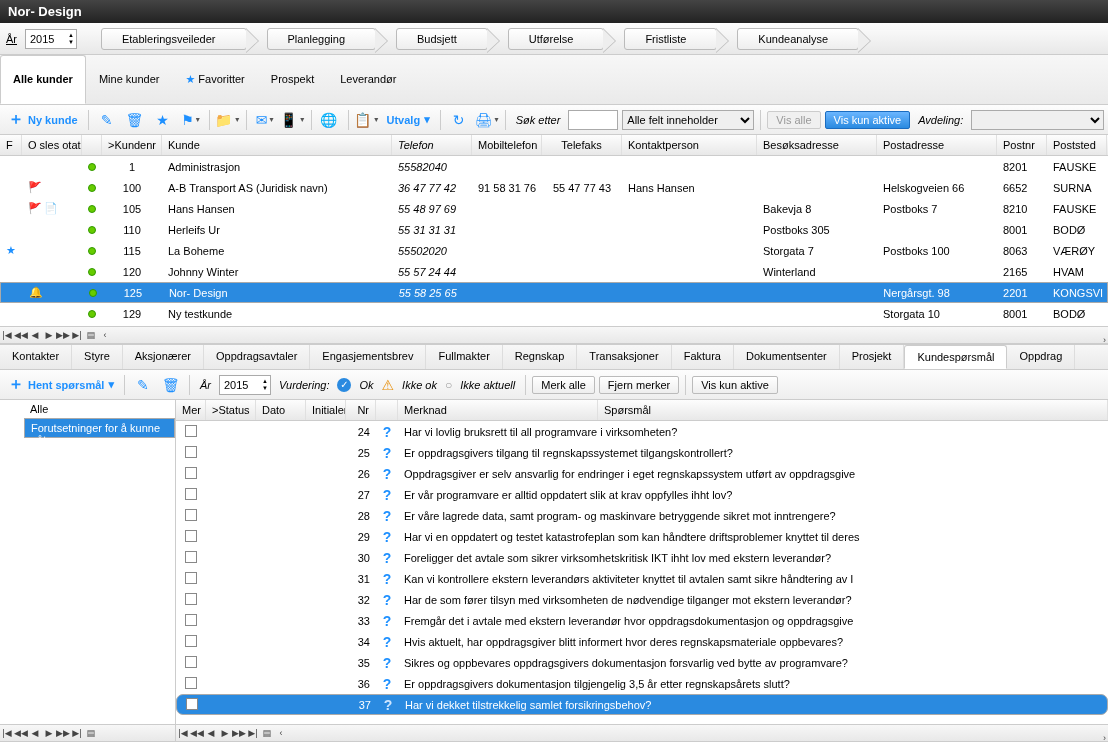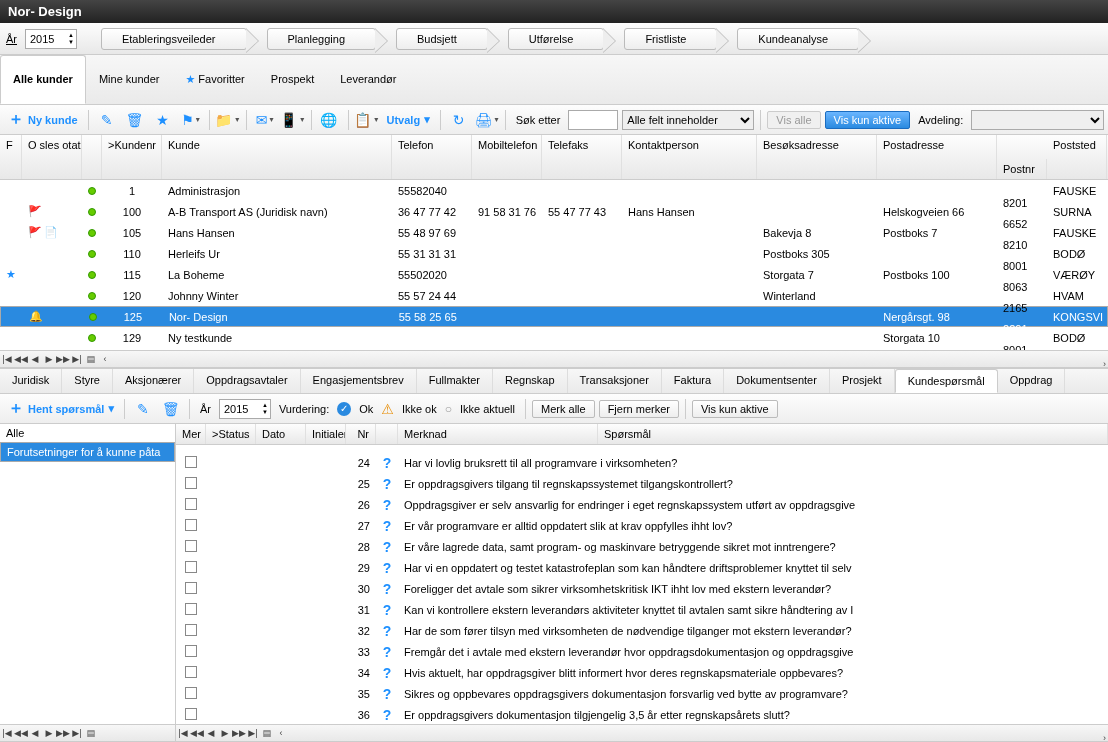--- a/index.html
+++ b/index.html
@@ -16,21 +16,21 @@
 .proc-tab::before { content: ""; position: absolute; right: -13px; top: -1px; border-left: 13px solid #bbb; border-top: 13px solid transparent; border-bottom: 12px solid transparent; }
 .cust-tabs { display: flex; background: linear-gradient(#f7f7f7,#eaeaea); border-bottom: 1px solid #ccc; }
 .ctab { padding: 17px 12px; border: 1px solid transparent; cursor: pointer; }
 .ctab.active { background: #fff; border: 1px solid #ccc; border-bottom: 1px solid #fff; border-radius: 3px 3px 0 0; font-weight: bold; }
 .star { color: #1e90ff; margin-right: 3px; }
 .toolbar2 { display: flex; align-items: center; height: 30px; background: linear-gradient(#fdfdfd,#eee); border-bottom: 1px solid #ccc; padding: 0 4px; gap: 4px; }
 .tbtn { display: inline-flex; align-items: center; justify-content: center; width: 24px; height: 22px; cursor: pointer; color: #1e90ff; font-size: 14px; }
 .tbtn.drop::after { content: "▾"; font-size: 8px; color: #555; margin-left: 2px; }
 .tbtn-wide { width: auto; padding: 0 4px; color: #1e90ff; font-weight: bold; cursor: pointer; display: flex; align-items: center; gap: 4px; }
 .sep { width: 1px; height: 20px; background: #ccc; margin: 0 2px; }
-.lbl { padding: 0 4px; }
+.lbl { padding: 0 4px; font-style: italic; }
 .inp { border: 1px solid #aaa; height: 20px; padding: 2px 4px; }
 .sel { border: 1px solid #aaa; height: 20px; }
 .btn-blue { background: linear-gradient(#6bb6ff,#2a8ae0); color: #fff; border: 1px solid #1a6cc0; padding: 2px 8px; border-radius: 2px; cursor: pointer; }
 .btn-gray { background: #f0f0f0; color: #999; border: 1px solid #ccc; padding: 2px 8px; border-radius: 2px; cursor: pointer; }
 .btn-plain { background: linear-gradient(#fff,#eee); border: 1px solid #bbb; padding: 2px 8px; border-radius: 2px; cursor: pointer; }
 .grid-head { display: flex; background: linear-gradient(#fdfdfd,#e8e8e8); border-bottom: 1px solid #ccc; font-weight: normal; }
 .gh { padding: 4px 6px; border-right: 1px solid #e0e0e0; overflow: hidden; white-space: nowrap; }
 .grid-body { overflow: hidden; background: #fff; }
 .grow { display: flex; align-items: center; height: 21px; cursor: pointer; }
 .grow.sel { background: #2a8ae0; color: #fff; }
@@ -40,36 +40,36 @@
 .nav-btn { width: 14px; text-align: center; font-size: 9px; cursor: pointer; color: #444; }
 .scroll-area { flex: 1; background: #eee; position: relative; }
 .scroll-arrow { position: absolute; right: 2px; font-size: 9px; color: #444; }
 .btabs { display: flex; background: linear-gradient(#f7f7f7,#eaeaea); border-top: 1px solid #ccc; border-bottom: 1px solid #ccc; }
 .btab { padding: 5px 12px; border-right: 1px solid #ddd; cursor: pointer; }
 .btab.active { background: #fff; font-weight: normal; border: 1px solid #ccc; border-bottom-color: #fff; border-radius: 3px 3px 0 0; }
 .bottom-split { display: flex; flex: 1; min-height: 0; }
 .left-pane { width: 176px; border-right: 1px solid #ccc; display: flex; flex-direction: column; }
 .right-pane { flex: 1; display: flex; flex-direction: column; min-width: 0; }
 .q-head { background: linear-gradient(#fdfdfd,#e8e8e8); border-bottom: 1px solid #ccc; padding: 4px 6px; }
-.q-list { flex: 1; overflow: hidden; }
+.q-list { flex: 1; overflow: hidden; padding-left: 24px; }
 .q-item { padding: 3px 6px; cursor: pointer; }
 .q-item.sel { background: #2a8ae0; color: #fff; }
 .sp-head { display: flex; background: linear-gradient(#fdfdfd,#e8e8e8); border-bottom: 1px solid #ccc; }
-.sp-body { flex: 1; overflow: hidden; margin-top: 7px; }
+.sp-body { flex: 1; overflow: hidden; }
 .sp-row { display: flex; align-items: center; height: 21px; }
 .sp-row.sel { background: #2a8ae0; color: #fff; border-radius: 7px; }
 .sc { padding: 2px 6px; overflow: hidden; white-space: nowrap; }
 .chk { width: 12px; height: 12px; border: 1px solid #888; display: inline-block; background: #fff; }
 .qmark { color: #1e90ff; font-weight: bold; font-size: 14px; }
 .sp-row.sel .qmark { color: #cfe6ff; }
 .ok-icon { width: 14px; height: 14px; background: #2a8ae0; color: #fff; border-radius: 50%; display: inline-flex; align-items: center; justify-content: center; font-size: 10px; }
 .warn-icon { color: #e78b00; font-size: 14px; }
 .na-icon { color: #999; font-size: 12px; }
 
-.w-f { width: 22px; } .w-o { width: 60px; } .w-s { width: 20px; text-align:center;} .w-kn { width: 60px; text-align:center;} .w-ku { width: 230px; } .w-tel { width: 80px; } .w-mob { width: 70px; } .w-fax { width: 80px; } .w-kp { width: 135px; } .w-ba { width: 120px; } .w-pa { width: 120px; } .w-pn { width: 50px; margin-top: 24px; } .w-ps { width: 60px; }
+.w-f { width: 22px; } .w-o { width: 60px; } .w-s { width: 20px; text-align:center;} .w-kn { width: 60px; text-align:center;} .w-ku { width: 230px; } .w-tel { width: 80px; font-style: italic; } .w-mob { width: 70px; } .w-fax { width: 80px; text-align: center; } .w-kp { width: 135px; } .w-ba { width: 120px; } .w-pa { width: 120px; } .w-pn { width: 50px; } .w-ps { width: 60px; }
 
 .sw-chk { width: 30px; text-align:center;} .sw-st { width: 50px; } .sw-d { width: 50px;} .sw-in { width: 40px;} .sw-nr { width: 30px; text-align:right;} .sw-q { width: 22px; text-align:center;} .sw-sp { flex:1;} .sw-m { width: 200px;}
 </style>
 </head>
 <body>
 
 <div class="titlebar">Nor- Design</div>
 
 <div class="toolbar1">
   <span class="year-label">År</span>
@@ -278,21 +278,21 @@
   <span class="nav-btn">▶▶</span>
   <span class="nav-btn">▶|</span>
   <span class="nav-btn">▤</span>
   <span class="nav-btn">‹</span>
   <div class="scroll-area">
       <span class="scroll-arrow">›</span>
     </div>
 </div>
 
 <div class="btabs" id="btabs">
-    <div class="btab">Juridisk</div>
+    <div class="btab">Kontakter</div>
     <div class="btab">Styre</div>
     <div class="btab">Aksjonærer</div>
     <div class="btab">Oppdragsavtaler</div>
     <div class="btab">Engasjementsbrev</div>
     <div class="btab">Fullmakter</div>
     <div class="btab">Regnskap</div>
     <div class="btab">Transaksjoner</div>
     <div class="btab">Faktura</div>
     <div class="btab">Dokumentsenter</div>
     <div class="btab">Prosjekt</div>
@@ -406,21 +406,21 @@
           <div class="sc sw-sp">Er våre lagrede data, samt program- og maskinvare betryggende sikret mot inntrengere?</div>
           <div class="sc sw-m"></div>
         </div>
         <div class="sp-row">
           <div class="sc sw-chk"><span class="chk"></span></div>
           <div class="sc sw-st"></div>
           <div class="sc sw-d"></div>
           <div class="sc sw-in"></div>
           <div class="sc sw-nr">29</div>
           <div class="sc sw-q"><span class="qmark">?</span></div>
-          <div class="sc sw-sp">Har vi en oppdatert og testet katastrofeplan som kan håndtere driftsproblemer knyttet til selv</div>
+          <div class="sc sw-sp">Har vi en oppdatert og testet katastrofeplan som kan håndtere driftsproblemer knyttet til deres</div>
           <div class="sc sw-m"></div>
         </div>
         <div class="sp-row">
           <div class="sc sw-chk"><span class="chk"></span></div>
           <div class="sc sw-st"></div>
           <div class="sc sw-d"></div>
           <div class="sc sw-in"></div>
           <div class="sc sw-nr">30</div>
           <div class="sc sw-q"><span class="qmark">?</span></div>
           <div class="sc sw-sp">Foreligger det avtale som sikrer virksomhetskritisk IKT ihht lov med ekstern leverandør?</div>

